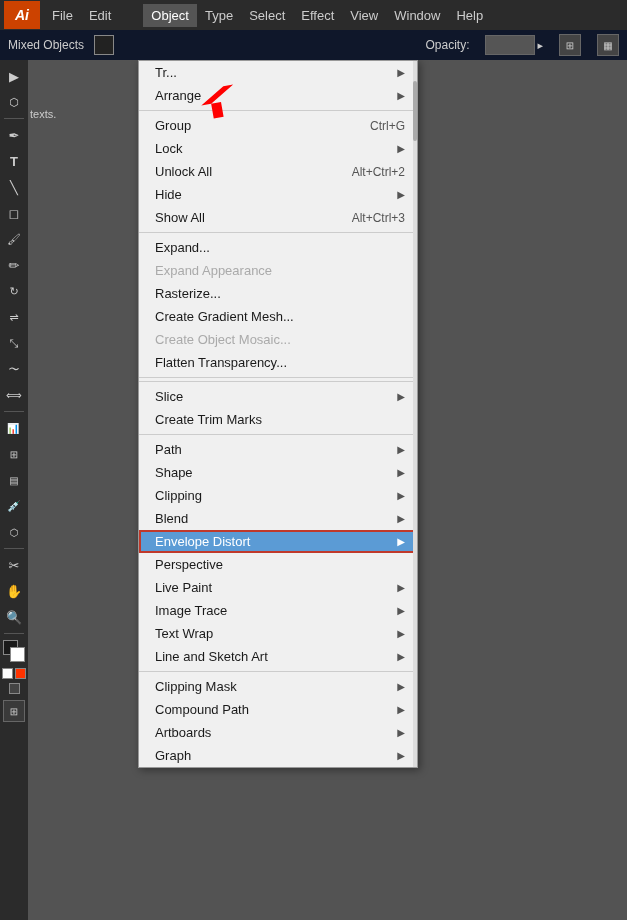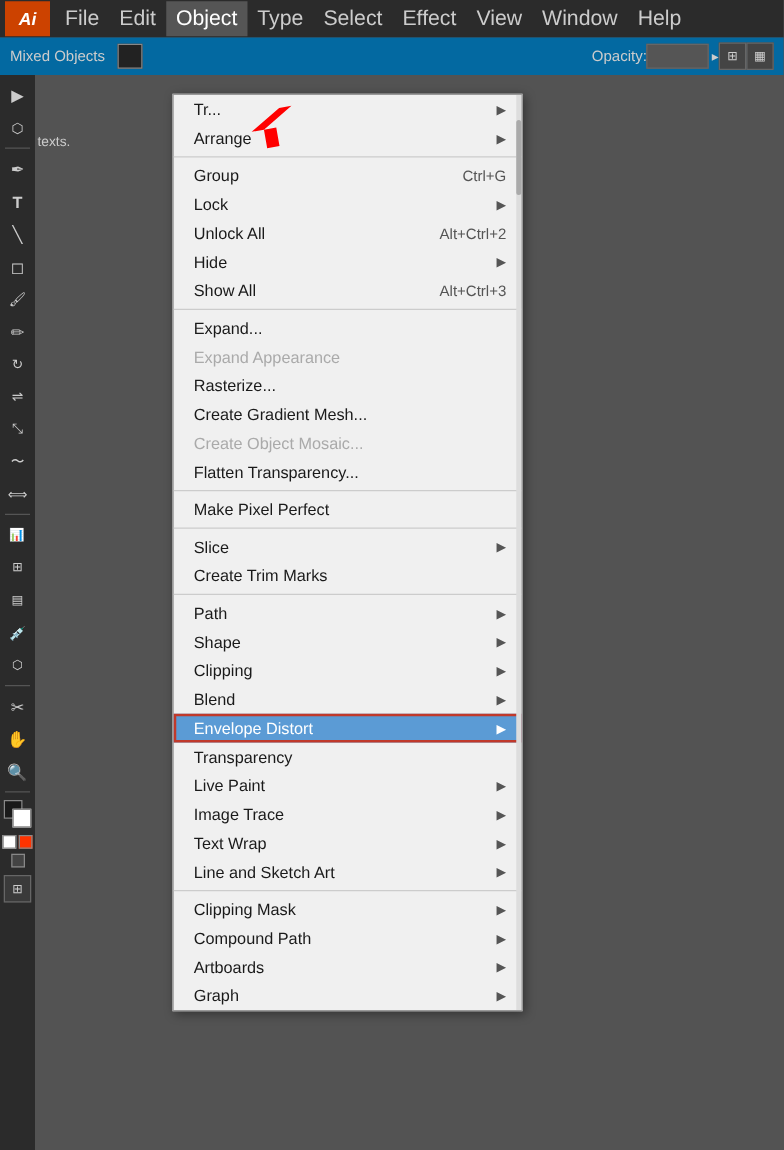--- a/index.html
+++ b/index.html
@@ -32,33 +32,34 @@
       display: flex;
       align-items: center;
       justify-content: center;
       margin-right: 4px;
       font-style: italic;
     }
     .menubar-item {
       color: #ccc;
       padding: 4px 8px;
       cursor: pointer;
-      font-size: 17px;
+      font-size: 13px;
     }
     .menubar-item:hover, .menubar-item.active {
       background: #444;
       color: #fff;
     }
     .menubar-item.active {
       background: #555;
+      margin-left: 24px;
     }
 
     
     .optionsbar {
-      background: #0369a1;
+      background: #0f172a;
       height: 30px;
       display: flex;
       align-items: center;
       padding: 0 8px;
       gap: 6px;
     }
     .options-label {
       color: #ccc;
       font-size: 12px;
     }
@@ -66,21 +67,21 @@
       background: #555;
       border: 1px solid #666;
       color: #ccc;
       font-size: 12px;
       padding: 2px 4px;
       width: 80px;
     }
     .options-opacity {
       display: flex;
       align-items: center;
-      gap: 0;
+      gap: 16px;
       margin-left: auto;
     }
 
     
     .main-area {
       display: flex;
       height: calc(920px - 60px);
     }
 
     
@@ -142,21 +143,20 @@
     
     .dropdown-menu {
       position: absolute;
       top: 0;
       left: 110px;
       background: #f0f0f0;
       border: 1px solid #999;
       width: 280px;
       box-shadow: 2px 2px 8px rgba(0,0,0,0.4);
       z-index: 100;
-      margin-top: 15px;
     }
     .menu-item {
       display: flex;
       align-items: center;
       justify-content: space-between;
       padding: 4px 12px 4px 16px;
       color: #1a1a1a;
       cursor: pointer;
       font-size: 13px;
       min-height: 22px;
@@ -336,23 +336,20 @@
       <div class="menu-item">
         <span>Create Gradient Mesh...</span>
       </div>
       <div class="menu-item disabled">
         <span>Create Object Mosaic...</span>
       </div>
       <div class="menu-item">
         <span>Flatten Transparency...</span>
       </div>
       <div class="menu-separator"></div>
-      <div class="menu-item">
-        <span>Make Pixel Perfect</span>
-      </div>
       <div class="menu-separator"></div>
       <div class="menu-item">
         <span>Slice</span>
         <span class="menu-arrow">▶</span>
       </div>
       <div class="menu-item">
         <span>Create Trim Marks</span>
       </div>
       <div class="menu-separator"></div>
       <div class="menu-item">
@@ -369,21 +366,21 @@
       </div>
       <div class="menu-item">
         <span>Blend</span>
         <span class="menu-arrow">▶</span>
       </div>
       <div class="menu-item highlighted">
         <span>Envelope Distort</span>
         <span class="menu-arrow">▶</span>
       </div>
       <div class="menu-item">
-        <span>Transparency</span>
+        <span>Perspective</span>
       </div>
       <div class="menu-item">
         <span>Live Paint</span>
         <span class="menu-arrow">▶</span>
       </div>
       <div class="menu-item">
         <span>Image Trace</span>
         <span class="menu-arrow">▶</span>
       </div>
       <div class="menu-item">

